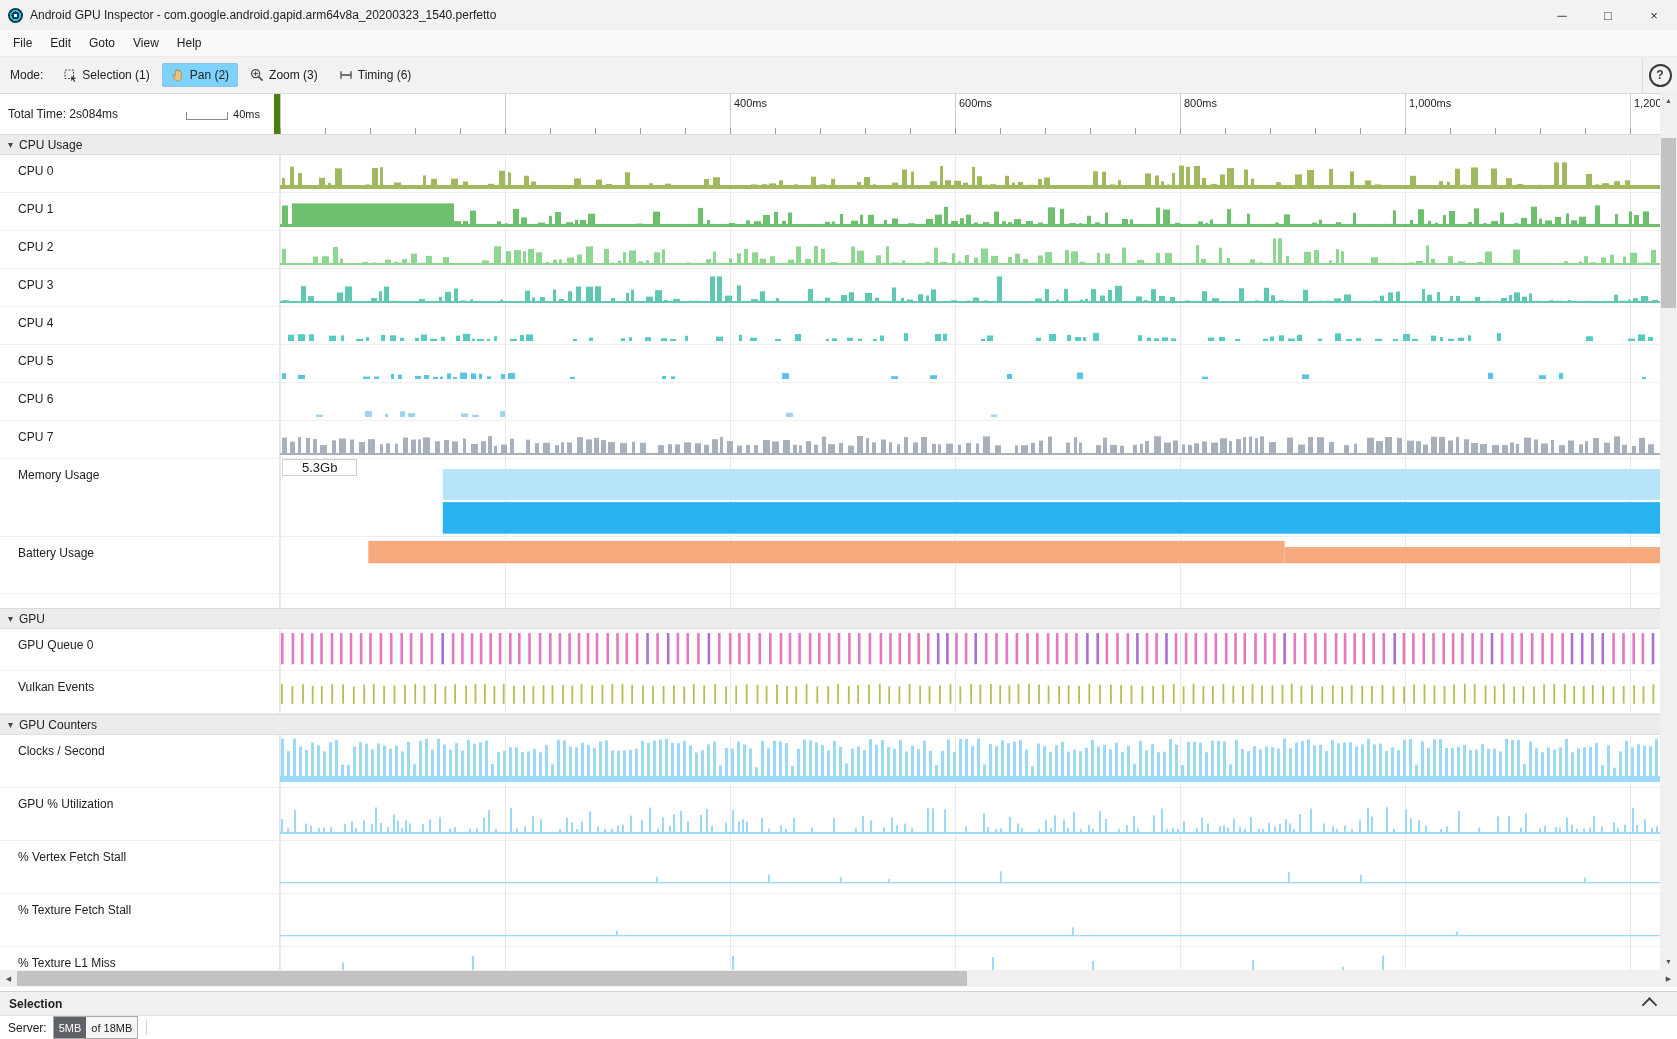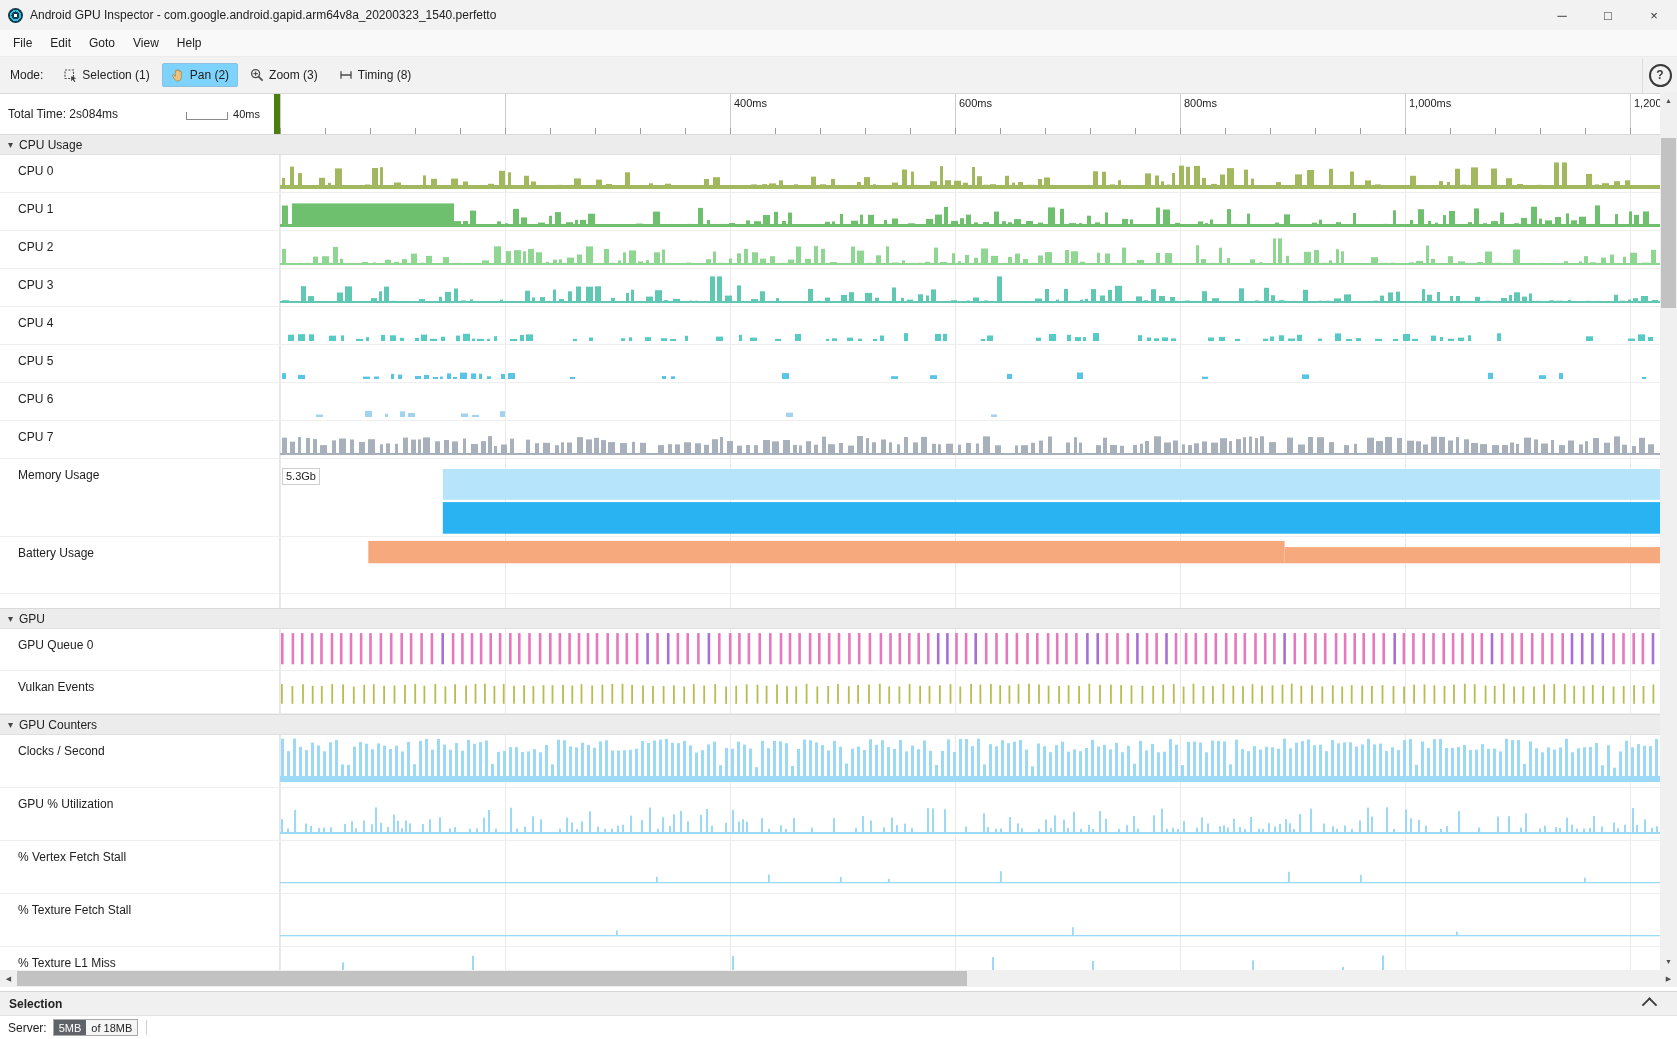--- a/index.html
+++ b/index.html
@@ -46,40 +46,40 @@
   .section-row{height:21px;display:flex;align-items:center;background:#ececec;border-top:1px solid #dadada;border-bottom:1px solid #e0e0e0;box-sizing:border-box;}
   .section-caret{margin-left:8px;margin-right:6px;font-size:10px;color:#444;line-height:1;}
   .track-row{display:flex;border-bottom:1px solid #efefef;box-sizing:border-box;}
   .spacer-row{display:flex;}
   .track-label{width:280px;flex:0 0 280px;box-sizing:border-box;padding:9px 0 0 18px;border-right:1px solid #e6e6e6;
                background:#fff;overflow:hidden;white-space:nowrap;}
   .spacer-label{width:280px;flex:0 0 280px;border-right:1px solid #e6e6e6;box-sizing:border-box;}
   .track-chart{flex:1;position:relative;overflow:hidden;
     background-image:repeating-linear-gradient(to right,#eaeaea 0 1px,transparent 1px 225px);}
   .track-chart svg{display:block;}
-  .mem-chip{position:absolute;left:2px;top:9px;background:#fff;border:1px solid #cfcfcf;padding:0 3px;font-size:11px;line-height:15px;}
+  .mem-chip{position:absolute;left:2px;top:0;background:#fff;border:1px solid #cfcfcf;padding:0 19px;font-size:13px;line-height:15px;}
 
   
   .vscroll{position:absolute;top:92px;right:0;width:17px;bottom:69px;background:#f0f0f0;z-index:5;}
   .vs-arrow{position:absolute;left:0;width:17px;height:17px;display:flex;align-items:center;justify-content:center;font-size:7px;color:#505050;}
   .vs-arrow.up{top:0;}.vs-arrow.down{bottom:0;}
   .vs-thumb{position:absolute;left:1px;width:15px;top:46px;height:170px;background:#c2c2c2;}
   .hscroll{flex:0 0 17px;display:flex;background:#f0f0f0;}
   .hs-arrow{width:17px;flex:0 0 17px;display:flex;align-items:center;justify-content:center;font-size:7px;color:#505050;}
   .hs-track{flex:1;position:relative;}
   .hs-thumb{position:absolute;left:0;top:1px;height:15px;width:950px;background:#c2c2c2;}
   .gap-strip{flex:0 0 4px;background:#fff;}
 
   
   .selection-bar{flex:0 0 24px;background:#f0f0f0;border-top:1px solid #d5d5d5;display:flex;align-items:center;padding-left:9px;box-sizing:border-box;}
   .sel-title{font-weight:bold;}
   .sel-chev{margin-left:auto;margin-right:22px;width:9px;height:9px;border-left:2px solid #3c3c3c;border-top:2px solid #3c3c3c;
             transform:rotate(45deg) translate(1px,1px);}
   .statusbar{flex:0 0 24px;background:#fff;border-top:1px solid #e3e3e3;display:flex;align-items:center;padding-left:8px;box-sizing:border-box;}
-  .mem-badge{display:flex;align-items:stretch;height:17px;margin-left:6px;border:1px solid #aaa;box-sizing:border-box;}
+  .mem-badge{display:flex;align-items:stretch;height:23px;margin-left:6px;border:1px solid #aaa;box-sizing:border-box;}
   .mem-fill{background:#5f6368;color:#fff;display:flex;align-items:center;padding:0 5px;font-size:11px;}
   .mem-rest{display:flex;align-items:center;padding:0 5px;font-size:11px;background:#f5f5f5;color:#222;}
   .status-sep{width:1px;height:15px;background:#cfcfcf;margin-left:8px;}
 </style>
 </head>
 <body>
 
 <div class="app">
 
   <div class="titlebar">
@@ -130,21 +130,21 @@
             </svg>
           </span>
           <span class="tool-label">Zoom (3)</span>
         </div>
         <div class="tool-btn">
           <span class="tool-icon">
             <svg width="14" height="14" viewBox="0 0 14 14">
               <path d="M2 3.2 L2 10.8 M12 3.2 L12 10.8 M2 7 L12 7" stroke="#4a4a4a" stroke-width="1.3" fill="none"></path>
             </svg>
           </span>
-          <span class="tool-label">Timing (8)</span>
+          <span class="tool-label">Timing (6)</span>
         </div>
       </div>
     <div class="help-btn">
       <span class="help-circle">?</span>
     </div>
   </div>
 
   <div class="ruler-row">
     <div class="ruler-left">
       <span>Total Time: 2s084ms</span>

